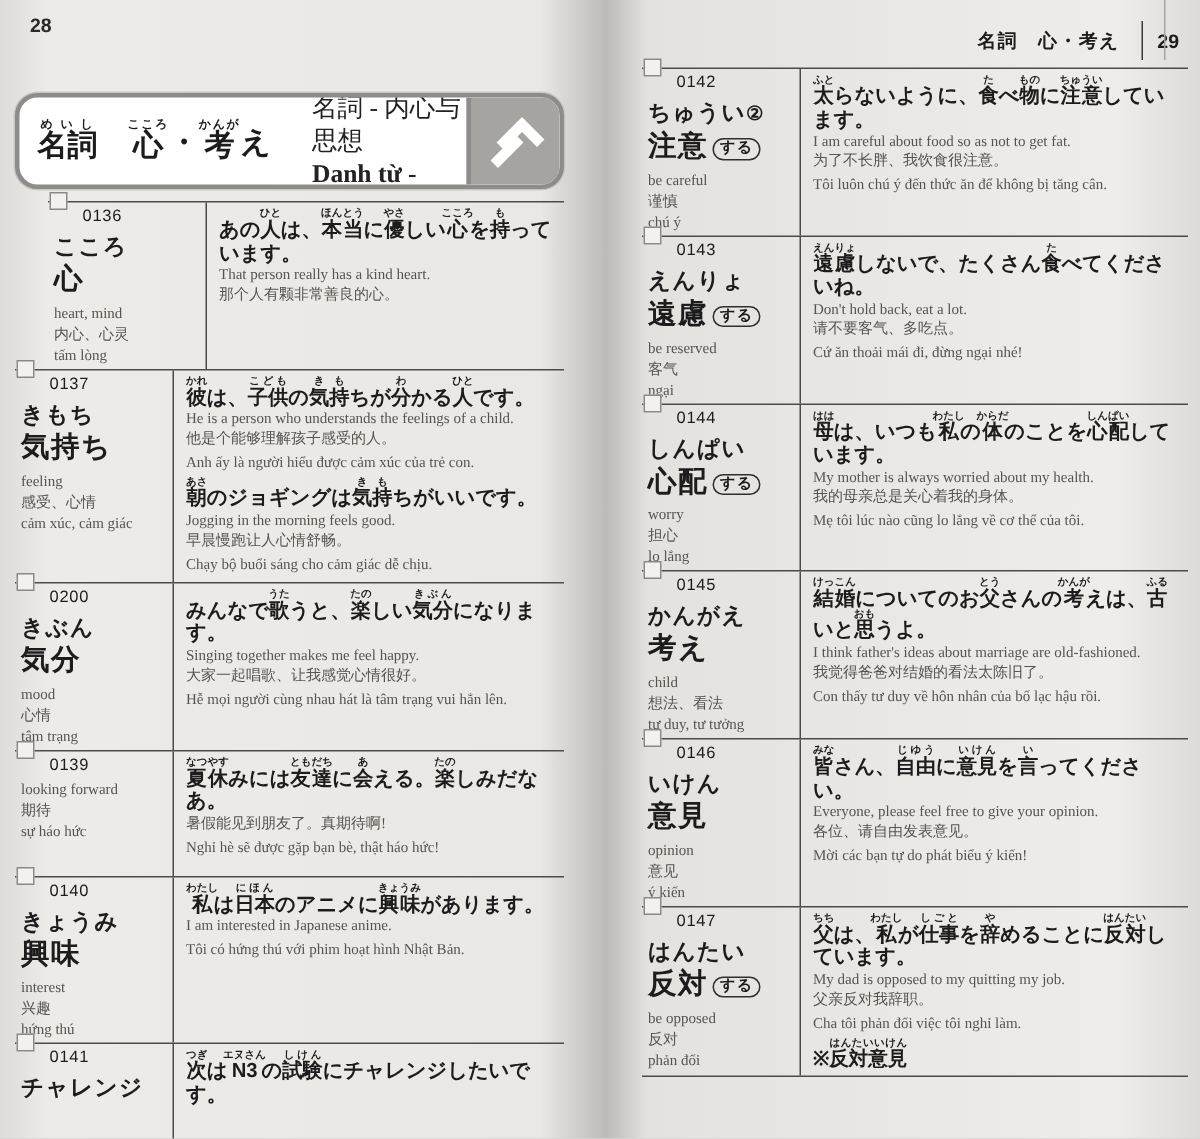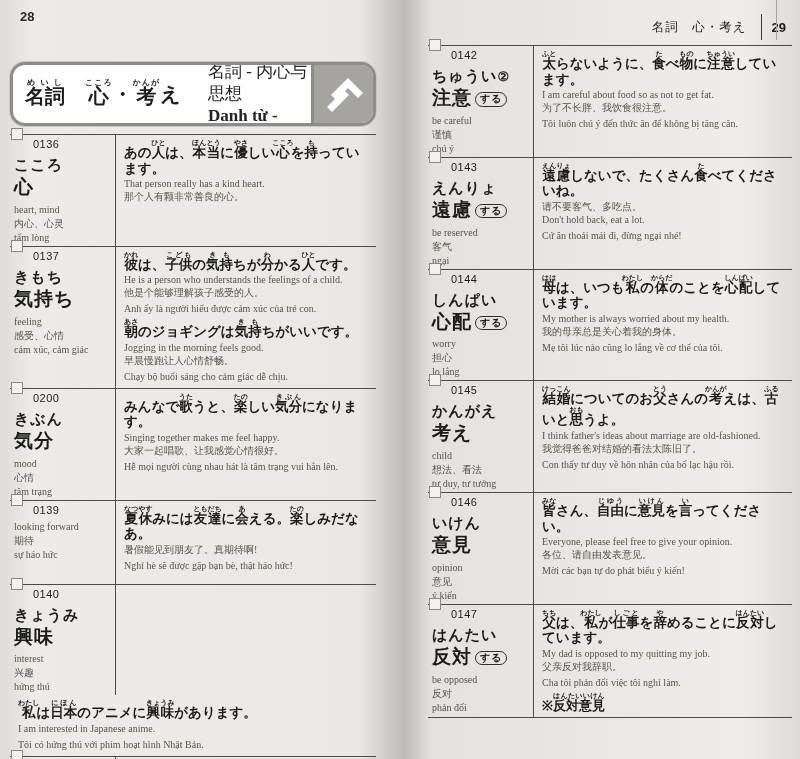--- a/index.html
+++ b/index.html
@@ -17,21 +17,21 @@
   }
   .page { position:absolute; top:0; height:759px; }
   .page-left  { left:6px;  width:372px; }
   .page-right { left:424px; width:370px; }
 
   .corner-num { position:absolute; font-weight:bold; font-size:13px; color:#2a2a2a; }
   .pn-left { top:9px; left:14px; }
 
   
   .running-header { position:absolute; top:14px; right:8px; display:flex; align-items:center; }
-  .running-title { font-weight:normal; font-size:12.5px; letter-spacing:1px;text-align:center; }
+  .running-title { font-weight:bold; font-size:12.5px; letter-spacing:1px;text-align:center; }
   .running-divider { width:1px; height:26px; background:#3a3a3a; margin:0 10px 0 14px; }
   .running-pn { font-weight:bold; font-size:13px; }
 
   
   .chapter-box {
     position:absolute; top:62px; left:4px; right:2px; height:64px;
     background:#ffffff; border:3px solid #8d8c8a; border-radius:15px;
     display:flex; align-items:stretch; overflow:hidden;
     box-shadow:0 0 0 1px #c9c7c4;
   }
@@ -110,21 +110,21 @@
         <svg width="40" height="40" viewBox="0 0 40 40">
           <g stroke="#ffffff" stroke-width="7" stroke-linecap="square" fill="none">
             <path d="M12 21 L24 9 L34 19"></path>
             <path d="M8 33 L20 21"></path>
           </g>
         </svg>
       </div>
     </div>
 
     <div class="vtable vtable-left" id="table-left">
-        <div class="entry" style="min-height: 88px;">
+        <div class="entry" style="min-height: 88px; margin-left: 22px;">
           <div class="entry-left">
             <span class="checkbox"></span>
             <div class="entry-num">0136</div>
             <div class="headword"><span class="reading">こころ</span><div><span class="word">心</span></div></div>
             <div class="gloss gloss-first">heart, mind</div>
             <div class="gloss">内心、心灵</div>
             <div class="gloss">tấm lòng</div>
           </div>
           <div class="entry-right">
             <div class="example">
@@ -185,21 +185,21 @@
             <div class="gloss">sự háo hức</div>
           </div>
           <div class="entry-right">
             <div class="example">
               <div class="ex-jp"><ruby>夏休<rt>なつやす</rt></ruby>みには<ruby>友達<rt>ともだち</rt></ruby>に<ruby>会<rt>あ</rt></ruby>える。<ruby>楽<rt>たの</rt></ruby>しみだなあ。</div>
               <div class="tr">暑假能见到朋友了。真期待啊!</div>
               <div class="tr tr-vi">Nghỉ hè sẽ được gặp bạn bè, thật háo hức!</div>
             </div>
           </div>
         </div>
-        <div class="entry" style="min-height: 90px; flex-direction: column;">
+        <div class="entry" style="min-height: 90px;">
           <div class="entry-left">
             <span class="checkbox"></span>
             <div class="entry-num">0140</div>
             <div class="headword"><span class="reading">きょうみ</span><div><span class="word">興味</span></div></div>
             <div class="gloss gloss-first">interest</div>
             <div class="gloss">兴趣</div>
             <div class="gloss">hứng thú</div>
           </div>
           <div class="entry-right">
             <div class="example">
@@ -255,22 +255,22 @@
             <span class="checkbox"></span>
             <div class="entry-num">0143</div>
             <div class="headword"><span class="reading">えんりょ</span><div><span class="word">遠慮</span><span class="suru-badge">する</span></div></div>
             <div class="gloss gloss-first">be reserved</div>
             <div class="gloss">客气</div>
             <div class="gloss">ngại</div>
           </div>
           <div class="entry-right">
             <div class="example">
               <div class="ex-jp"><ruby>遠慮<rt>えんりょ</rt></ruby>しないで、たくさん<ruby>食<rt>た</rt></ruby>べてくださいね。</div>
+              <div class="tr">Don't hold back, eat a lot.</div>
               <div class="tr">请不要客气、多吃点。</div>
-              <div class="tr">Don't hold back, eat a lot.</div>
               <div class="tr tr-vi">Cứ ăn thoải mái đi, đừng ngại nhé!</div>
             </div>
           </div>
         </div>
         <div class="entry" style="min-height: 88px;">
           <div class="entry-left">
             <span class="checkbox"></span>
             <div class="entry-num">0144</div>
             <div class="headword"><span class="reading">しんぱい</span><div><span class="word">心配</span><span class="suru-badge">する</span></div></div>
             <div class="gloss gloss-first">worry</div>

